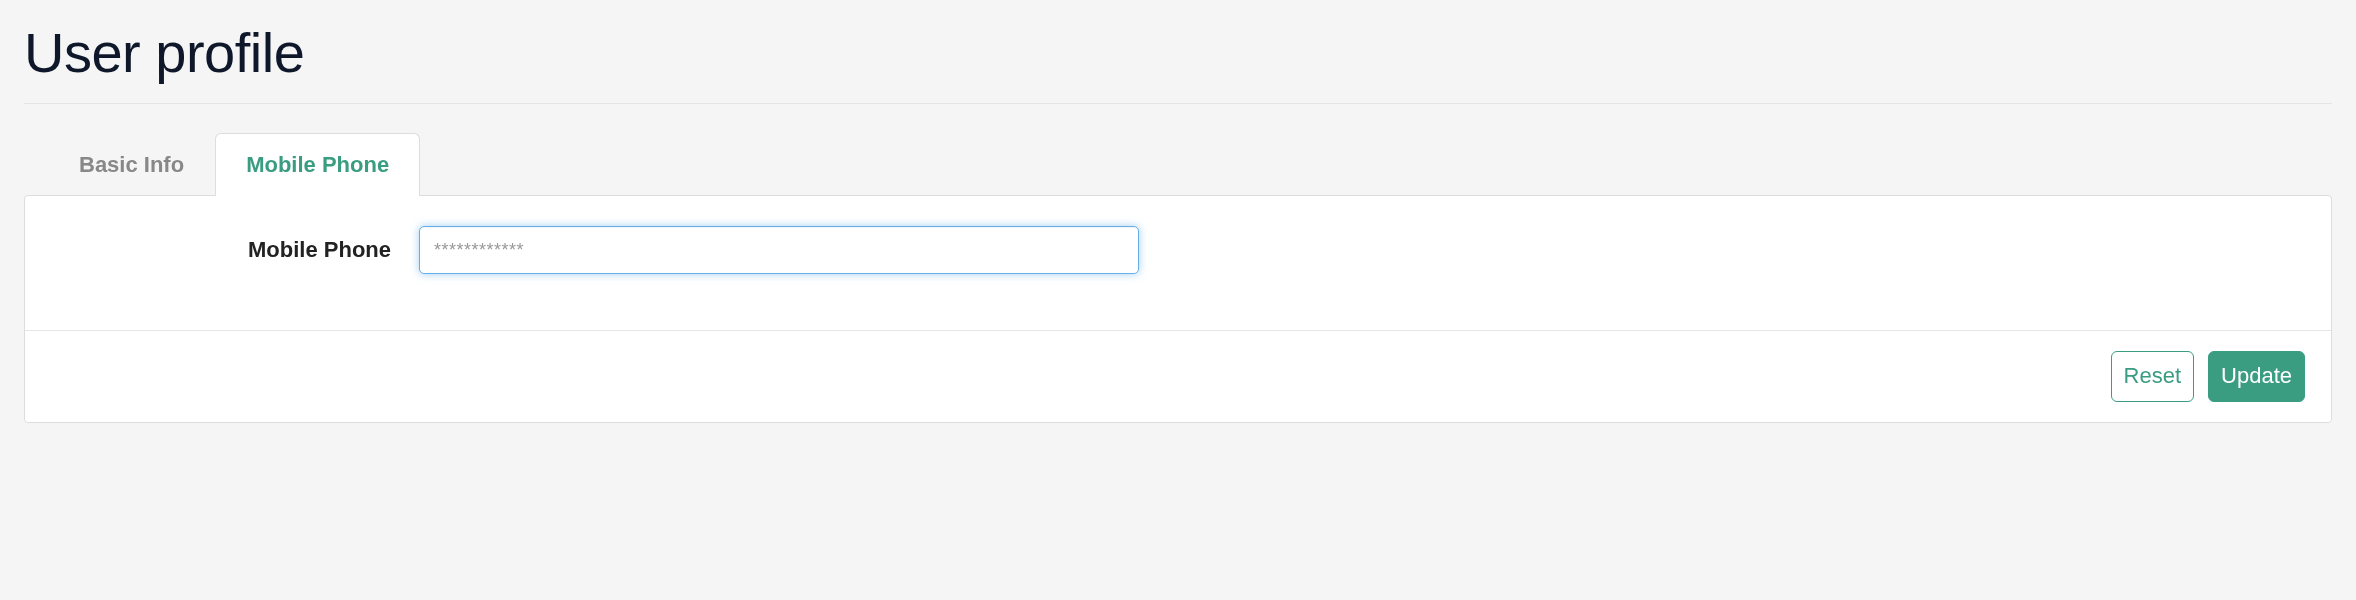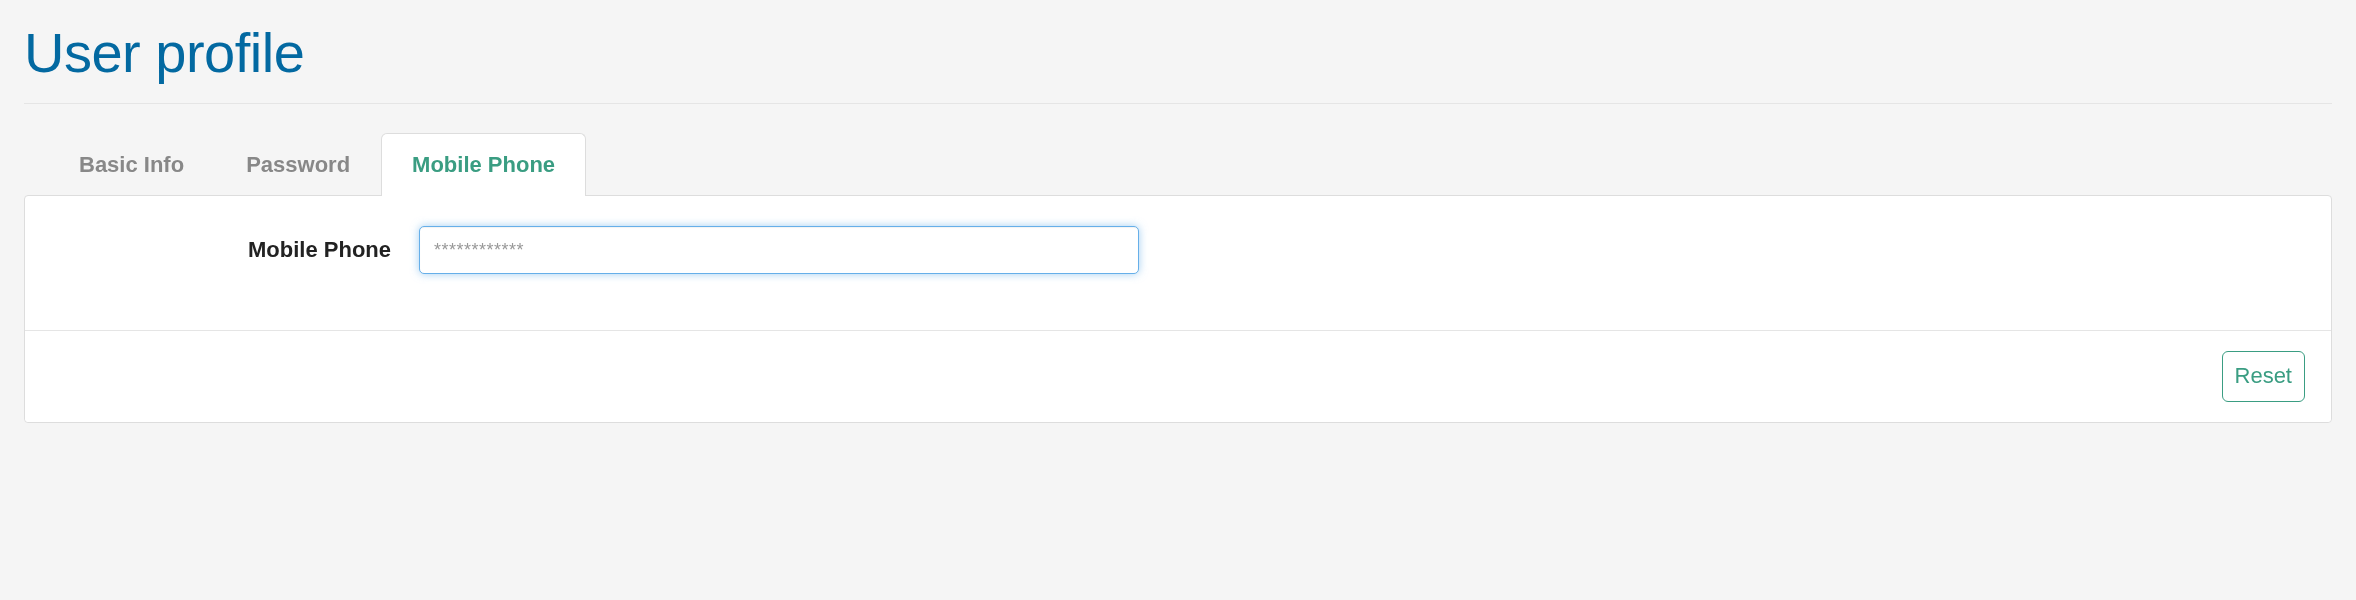--- a/index.html
+++ b/index.html
@@ -10,21 +10,21 @@
     body {
       font-family: -apple-system, BlinkMacSystemFont, "Helvetica Neue", Helvetica, Arial, sans-serif;
       background: #f5f5f5;
       width: 2356px;
       height: 600px;
       padding: 20px 24px;
     }
     .page-title {
       font-size: 56px;
       font-weight: 300;
-      color: #0369a1;
+      color: #0f172a;
       margin-bottom: 18px;
       letter-spacing: -0.5px;
     }
     .divider {
       border: none;
       border-top: 1px solid #e5e5e5;
       margin-bottom: 28px;
     }
     .tabs {
       display: flex;
@@ -116,27 +116,27 @@
     }
   </style>
 </head>
 <body>
 
 <h1 class="page-title">User profile</h1>
 <hr class="divider">
 
 <div class="tabs">
   <div class="tab">Basic Info</div>
-  <div class="tab">Password</div>
   <div class="tab active">Mobile Phone</div>
 </div>
 
 <div class="panel">
   <div class="panel-body">
     <div class="form-row">
       <label class="form-label">Mobile Phone</label>
       <input type="text" class="form-input" placeholder="************" style="">
     </div>
   </div>
   <div class="panel-footer">
     <button class="btn btn-default">Reset</button>
+    <button class="btn btn-primary">Update</button>
   </div>
 </div>
 
 </body></html>

